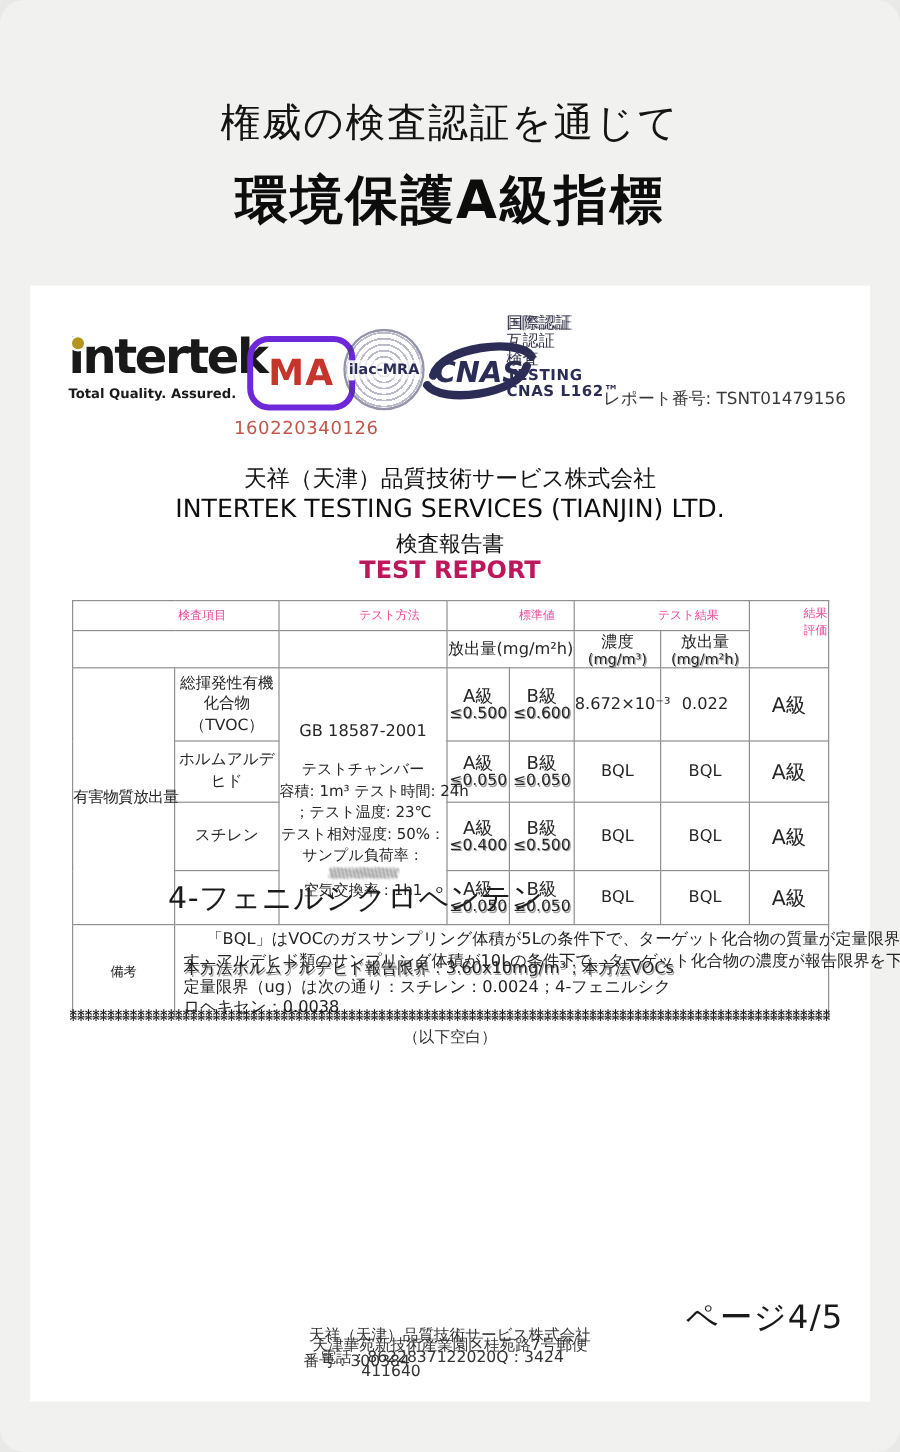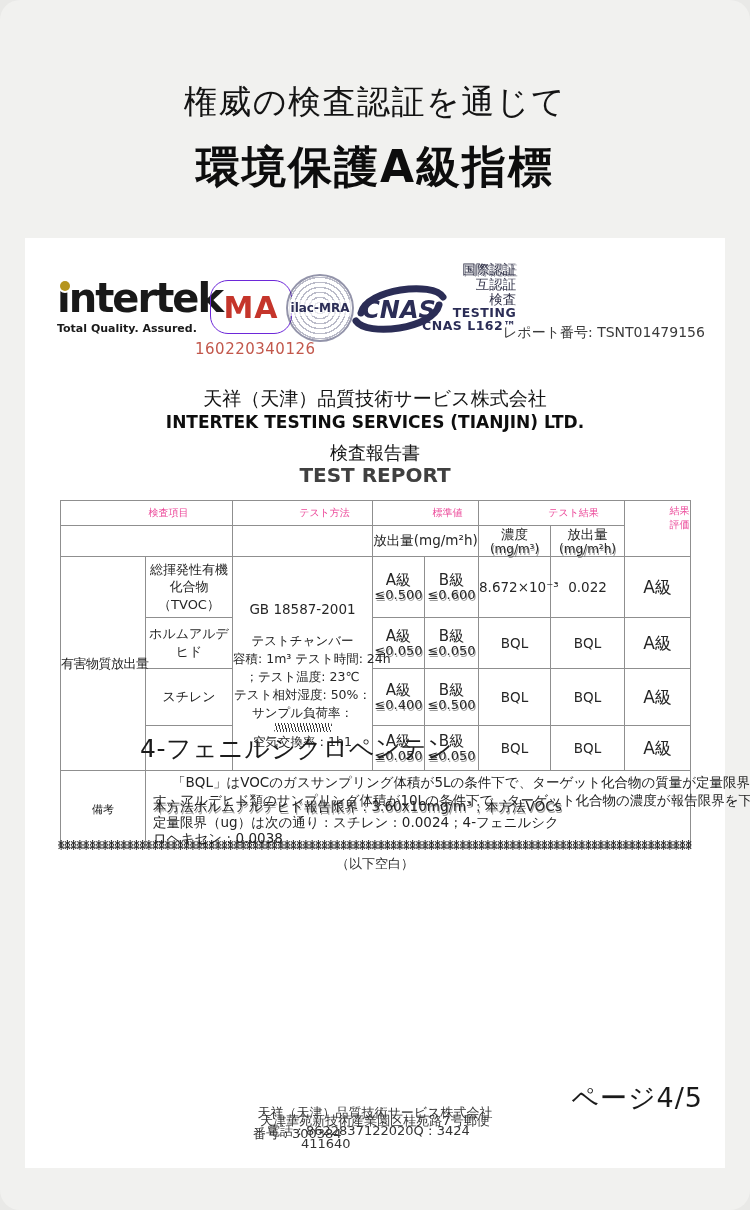--- a/index.html
+++ b/index.html
@@ -12,42 +12,42 @@
         font-size:44px;font-weight:900;letter-spacing:2px;color:#0d0d0d;}
   
   .card{position:absolute;left:25px;top:238px;width:700px;height:930px;background:#ffffff;}
   
   .intertek{position:absolute;left:32px;top:38px;width:150px;}
   .intertek .word{font-size:40px;font-weight:700;letter-spacing:-2px;color:#191919;line-height:44px;}
   .intertek .i-dot{position:absolute;left:3px;top:5px;width:10px;height:10px;border-radius:50%;
                    background:#b5951f;box-shadow:0 0 0 2px #ffffff;}
   .intertek .tag{font-size:11px;font-weight:700;color:#1a1a1a;margin-top:2px;letter-spacing:0;}
   .ma-wrap{position:absolute;left:170px;top:42px;width:112px;text-align:center;}
-  .ma-box{position:relative;width:80px;height:52px;margin:0 auto;border:1px solid #6d28d9;
+  .ma-box{position:relative;width:80px;height:52px;margin:0 auto;border:5px solid #6d28d9;
           border-radius:18px;display:flex;align-items:center;justify-content:center;}
   .ma-box:after{content:"";position:absolute;right:-7px;top:16px;width:9px;height:16px;background:#fff;}
   .ma-text{color:#c5352b;font-size:30px;font-weight:800;letter-spacing:1px;}
   .ma-num{margin-top:6px;font-size:15px;color:#c2574b;letter-spacing:0.5px;}
   .ilac{position:absolute;left:261px;top:36px;width:68px;height:68px;border-radius:50%;
         background:repeating-radial-gradient(circle at 50% 50%, rgba(58,60,100,.35) 0 1.5px, rgba(255,255,255,0) 1.5px 5px);
         box-shadow:inset 0 0 0 2px rgba(58,60,100,.55);display:flex;align-items:center;justify-content:center;}
   .ilac-label{font-size:12px;font-weight:700;color:#2b2d56;background:rgba(255,255,255,.65);
               padding:1px 2px;letter-spacing:0;}
   .cnas{position:absolute;left:326px;top:42px;}
-  .cnas-lines{position:absolute;left:397px;top:24px;line-height:15px;text-align:right;}
+  .cnas-lines{position:absolute;left:397px;top:24px;line-height:15px;}
   .cnas-lines .jp{font-size:13.5px;color:#33344a;}
   .cnas-lines .jp0{text-shadow:1.5px 0.5px 0 rgba(51,52,74,.55);}
   .cnas-lines .en{font-size:12.5px;font-weight:700;color:#2b2d56;letter-spacing:0.5px;margin-top:-2px;}
   .report-no{position:absolute;left:478px;top:86px;font-size:14px;color:#3a3a3a;}
   
   .t{position:absolute;left:0;width:700px;text-align:center;}
   .t1{top:148px;font-size:19px;color:#131313;}
-  .t2{top:174px;font-size:17px;font-weight:700;color:#0e0e0e;}
+  .t2{top:174px;font-size:21px;font-weight:400;color:#0e0e0e;}
   .t3{top:203px;font-size:18px;color:#131313;}
-  .t4{top:225px;font-size:20px;font-weight:800;color:#404040;}
+  .t4{top:225px;font-size:20px;font-weight:800;color:#be185d;}
   
   table.rpt{position:absolute;left:35px;top:262px;width:630px;border-collapse:collapse;
             table-layout:fixed;font-size:13px;color:#262626;}
   table.rpt td{border:1px solid #8f8f8f;text-align:center;vertical-align:middle;padding:0;overflow:visible;}
   tr.h1 td{height:24px;font-size:10px;color:#ec4899;padding-left:44px;}
   tr.h2 td{height:28px;}
   .sub{font-size:13.5px;}
   .small{font-size:12px;margin-top:-2px;}
   .vtop{vertical-align:top !important;padding-top:3px !important;}
   td.cat{font-size:13px;letter-spacing:-0.5px;white-space:nowrap;}

